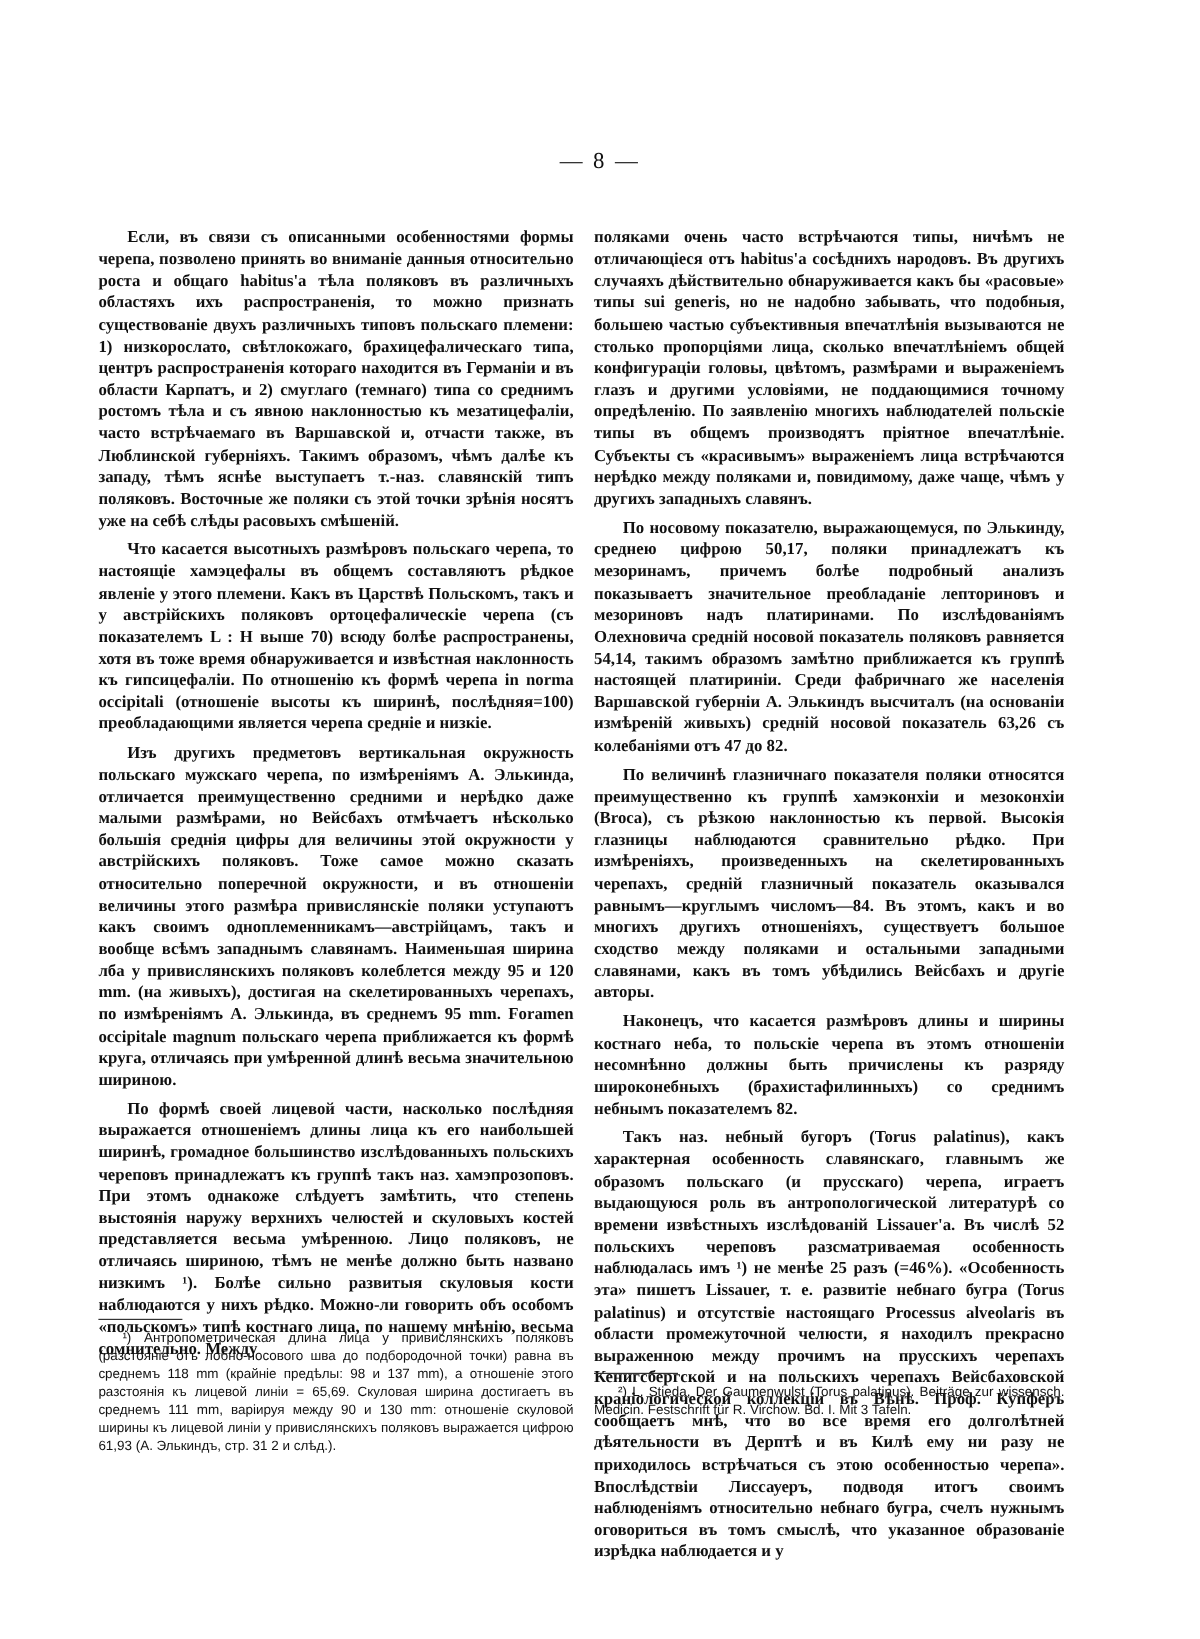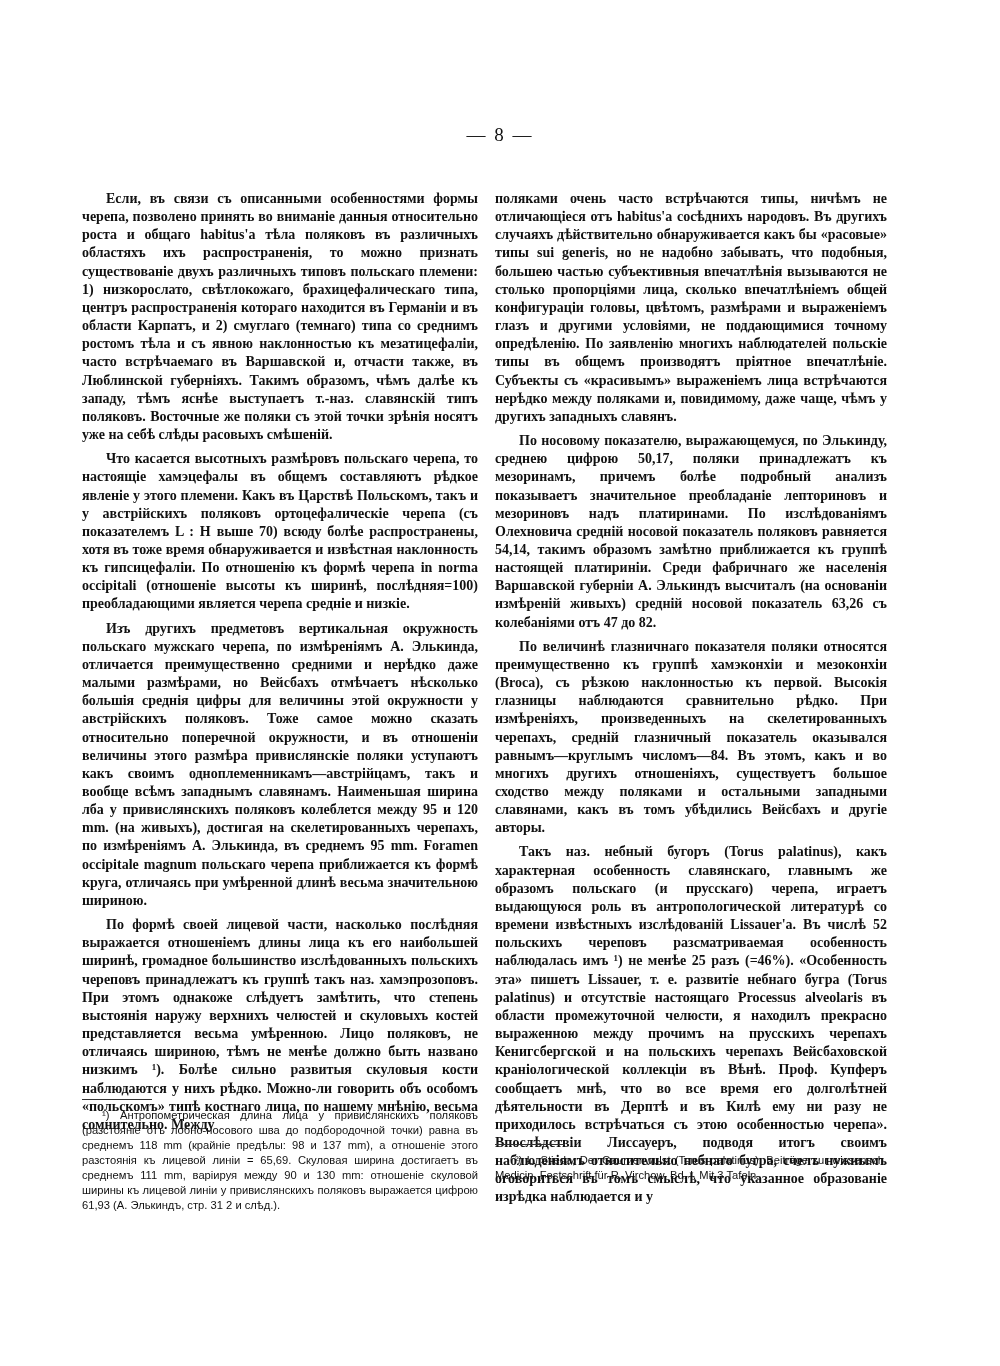--- a/index.html
+++ b/index.html
@@ -41,19 +41,20 @@
 
 <div class="fn-left">
   <div class="footnote-rule"></div>
   <p class="footnote">¹) Антропометрическая длина лица у привислянскихъ поляковъ (разстояніе отъ лобно-носового шва до подбородочной точки) равна въ среднемъ 118 mm (крайніе предѣлы: 98 и 137 mm), а отношеніе этого разстоянія къ лицевой линіи = 65,69. Скуловая ширина достигаетъ въ среднемъ 111 mm, варіируя между 90 и 130 mm: отношеніе скуловой ширины къ лицевой линіи у привислянскихъ поляковъ выражается цифрою 61,93 (А. Элькиндъ, стр. 31 2 и слѣд.).</p>
 </div>
 
 <div class="col col-right">
   <p class="cont">поляками очень часто встрѣчаются типы, ничѣмъ не отличающіеся отъ habitus'а сосѣднихъ народовъ. Въ другихъ случаяхъ дѣйствительно обнаруживается какъ бы «расовые» типы sui generis, но не надобно забывать, что подобныя, большею частью субъективныя впечатлѣнія вызываются не столько пропорціями лица, сколько впечатлѣніемъ общей конфигураціи головы, цвѣтомъ, размѣрами и выраженіемъ глазъ и другими условіями, не поддающимися точному опредѣленію. По заявленію многихъ наблюдателей польскіе типы въ общемъ производятъ пріятное впечатлѣніе. Субъекты съ «красивымъ» выраженіемъ лица встрѣчаются нерѣдко между поляками и, повидимому, даже чаще, чѣмъ у другихъ западныхъ славянъ.</p>
   <p>По носовому показателю, выражающемуся, по Элькинду, среднею цифрою 50,17, поляки принадлежатъ къ мезоринамъ, причемъ болѣе подробный анализъ показываетъ значительное преобладаніе лепториновъ и мезориновъ надъ платиринами. По изслѣдованіямъ Олехновича средній носовой показатель поляковъ равняется 54,14, такимъ образомъ замѣтно приближается къ группѣ настоящей платириніи. Среди фабричнаго же населенія Варшавской губерніи А. Элькиндъ высчиталъ (на основаніи измѣреній живыхъ) средній носовой показатель 63,26 съ колебаніями отъ 47 до 82.</p>
   <p>По величинѣ глазничнаго показателя поляки относятся преимущественно къ группѣ хамэконхіи и мезоконхіи (Broca), съ рѣзкою наклонностью къ первой. Высокія глазницы наблюдаются сравнительно рѣдко. При измѣреніяхъ, произведенныхъ на скелетированныхъ черепахъ, средній глазничный показатель оказывался равнымъ—круглымъ числомъ—84. Въ этомъ, какъ и во многихъ другихъ отношеніяхъ, существуетъ большое сходство между поляками и остальными западными славянами, какъ въ томъ убѣдились Вейсбахъ и другіе авторы.</p>
+  <p>Наконецъ, что касается размѣровъ длины и ширины костнаго неба, то польскіе черепа въ этомъ отношеніи несомнѣнно должны быть причислены къ разряду широконебныхъ (брахистафилинныхъ) со среднимъ небнымъ показателемъ 82.</p>
   <p>Такъ наз. небный бугоръ (Torus palatinus), какъ характерная особенность славянскаго, главнымъ же образомъ польскаго (и прусскаго) черепа, играетъ выдающуюся роль въ антропологической литературѣ со времени извѣстныхъ изслѣдованій Lissauer'а. Въ числѣ 52 польскихъ череповъ разсматриваемая особенность наблюдалась имъ ¹) не менѣе 25 разъ (=46%). «Особенность эта» пишетъ Lissauer, т. е. развитіе небнаго бугра (Torus palatinus) и отсутствіе настоящаго Processus alveolaris въ области промежуточной челюсти, я находилъ прекрасно выраженною между прочимъ на прусскихъ черепахъ Кенигсбергской и на польскихъ черепахъ Вейсбаховской краніологической коллекціи въ Вѣнѣ. Проф. Купферъ сообщаетъ мнѣ, что во все время его долголѣтней дѣятельности въ Дерптѣ и въ Килѣ ему ни разу не приходилось встрѣчаться съ этою особенностью черепа». Впослѣдствіи Лиссауеръ, подводя итогъ своимъ наблюденіямъ относительно небнаго бугра, счелъ нужнымъ оговориться въ томъ смыслѣ, что указанное образованіе изрѣдка наблюдается и у</p>
 </div>
 
 <div class="fn-right">
   <div class="footnote-rule"></div>
   <p class="footnote">²) L. Stieda, Der Gaumenwulst (Torus palatinus). Beiträge zur wissensch. Medicin. Festschrift für R. Virchow. Bd. I. Mit 3 Tafeln.</p>
 </div>
 
 </body></html>

